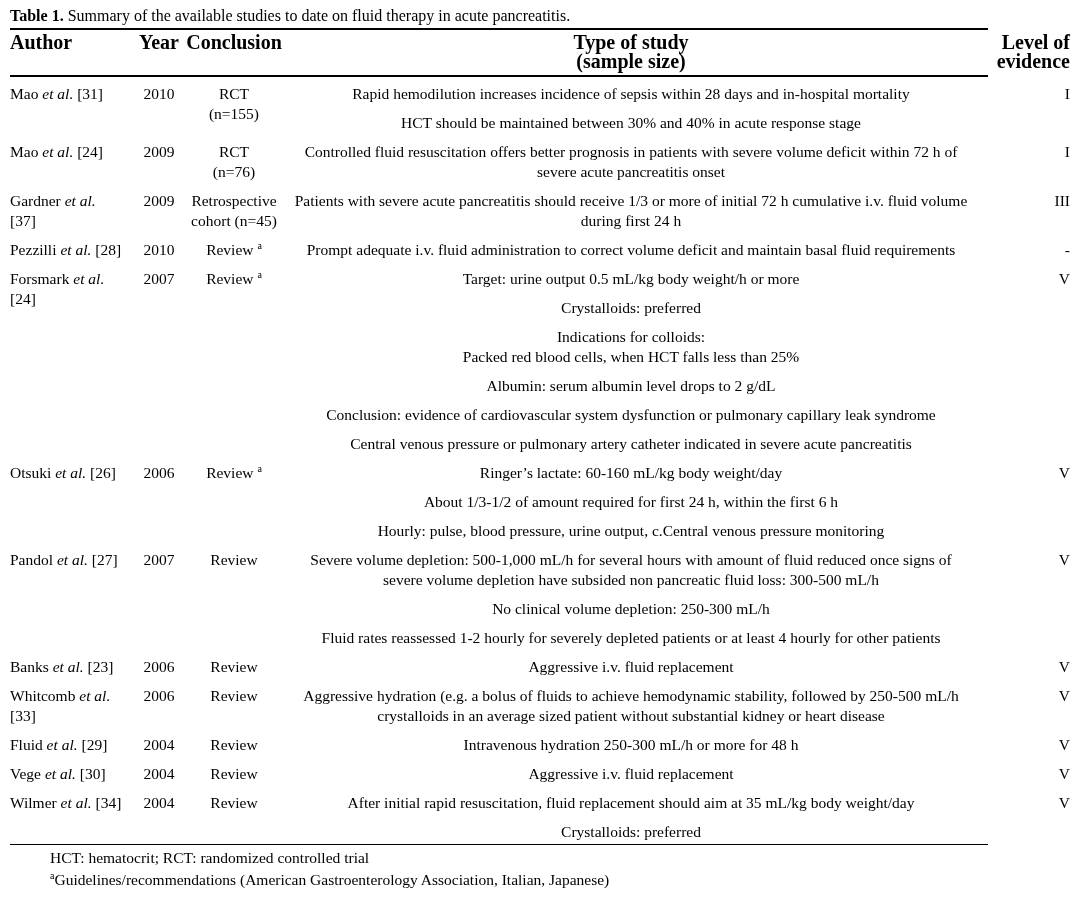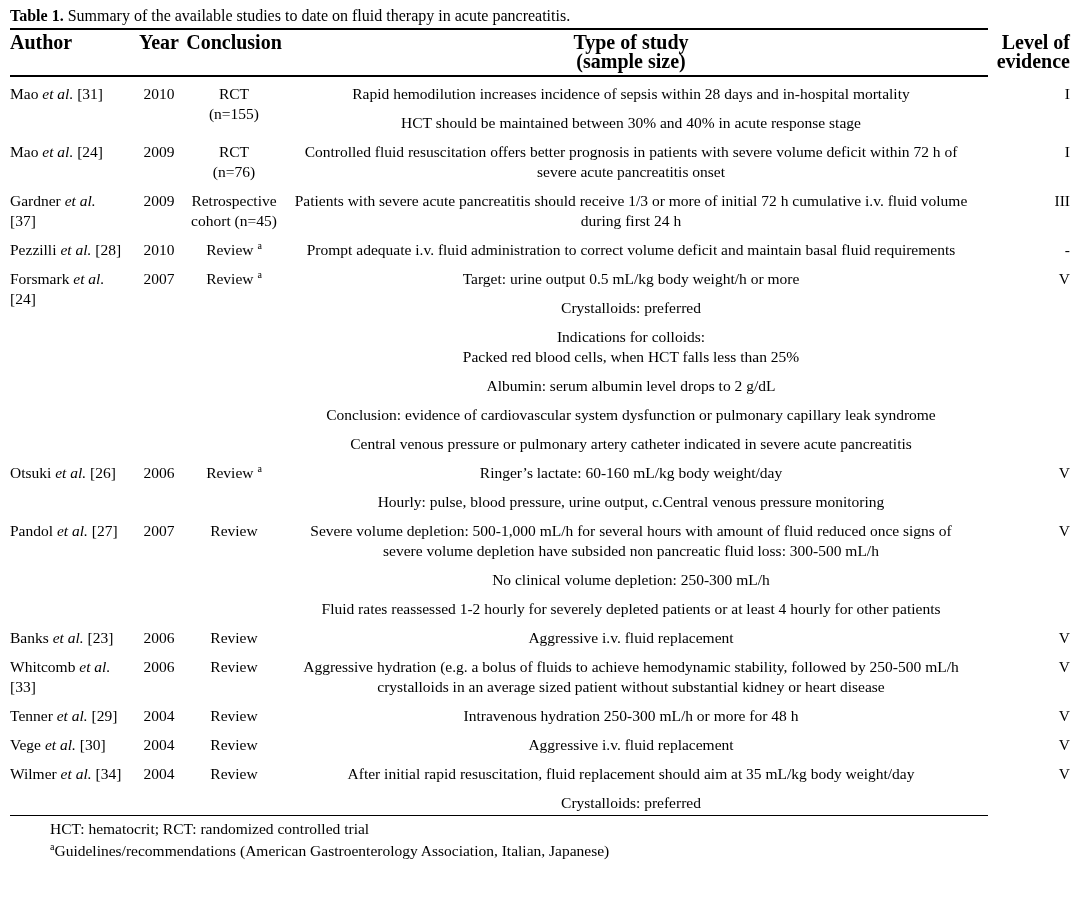--- a/index.html
+++ b/index.html
@@ -125,20 +125,21 @@
     </div>
 
     <div class="grid trow">
       <div class="cell c-author"><span>Otsuki </span><i>et al.</i><span> [26]</span></div>
       <div class="cell c-year">2006</div>
       <div class="cell c-type">
         <div><span>Review</span> <sup>a</sup></div>
       </div>
       <div class="cell c-concl">
         <p class="cp">Ringer’s lactate: 60-160 mL/kg body weight/day</p>
+        <p class="cp">About 1/3-1/2 of amount required for first 24 h, within the first 6 h</p>
         <p class="cp">Hourly: pulse, blood pressure, urine output, c.Central venous pressure monitoring</p>
       </div>
       <div class="cell c-level">V</div>
     </div>
 
     <div class="grid trow">
       <div class="cell c-author"><span>Pandol </span><i>et al.</i><span> [27]</span></div>
       <div class="cell c-year">2007</div>
       <div class="cell c-type">
         <div>Review</div>
@@ -169,21 +170,21 @@
       <div class="cell c-type">
         <div>Review</div>
       </div>
       <div class="cell c-concl">
         <p class="cp">Aggressive hydration (e.g. a bolus of fluids to achieve hemodynamic stability, followed by 250-500 mL/h crystalloids in an average sized patient without substantial kidney or heart disease</p>
       </div>
       <div class="cell c-level">V</div>
     </div>
 
     <div class="grid trow">
-      <div class="cell c-author"><span>Tenner </span><i>et al.</i><span> [29]</span></div>
+      <div class="cell c-author"><span>Fluid </span><i>et al.</i><span> [29]</span></div>
       <div class="cell c-year">2004</div>
       <div class="cell c-type">
         <div>Review</div>
       </div>
       <div class="cell c-concl">
         <p class="cp">Intravenous hydration 250-300 mL/h or more for 48 h</p>
       </div>
       <div class="cell c-level">V</div>
     </div>
 

